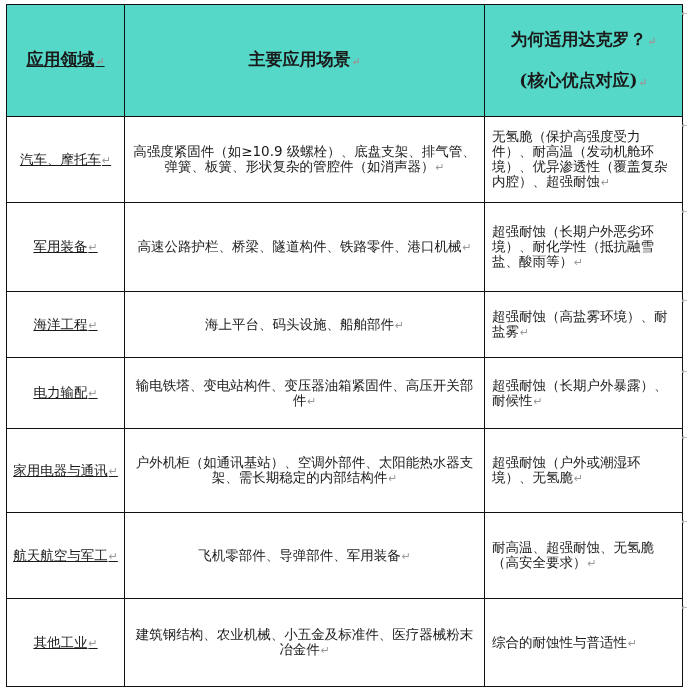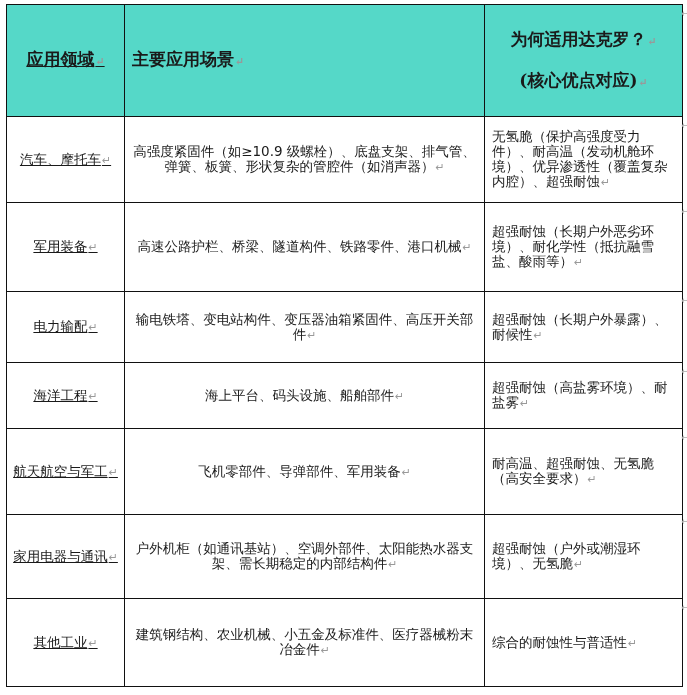--- a/index.html
+++ b/index.html
@@ -14,54 +14,54 @@
   .mark { color:#999; font-size:11px; margin-left:1px; }
   .endmark { position:absolute; color:#aaa; font-size:10px; left:681px; }
 </style>
 </head>
 <body>
 
 <table>
   <thead>
     <tr>
       <th class="c1"><span>应用领域</span><span class="mark">↵</span></th>
-      <th class="c2" style="text-align:left"><span>主要应用场景</span><span class="mark">↵</span></th>
+      <th class="c2" style="text-align:center"><span>主要应用场景</span><span class="mark">↵</span></th>
       <th class="c3" style="text-align:center"><span>为何适用达克罗？</span><span class="mark">↵</span><br><span>(核心优点对应)</span><span class="mark">↵</span></th>
     </tr>
   </thead>
   <tbody>
     <tr style="height:86px">
       <td class="c1"><span>汽车、摩托车</span><span class="mark">↵</span></td>
       <td class="c2"><span>高强度紧固件（如≥10.9 级螺栓）、底盘支架、排气管、弹簧、板簧、形状复杂的管腔件（如消声器）</span><span class="mark">↵</span></td>
       <td class="c3"><span>无氢脆（保护高强度受力件）、耐高温（发动机舱环境）、优异渗透性（覆盖复杂内腔）、超强耐蚀</span><span class="mark">↵</span></td>
     </tr>
     <tr style="height:89px">
       <td class="c1"><span>军用装备</span><span class="mark">↵</span></td>
       <td class="c2"><span>高速公路护栏、桥梁、隧道构件、铁路零件、港口机械</span><span class="mark">↵</span></td>
       <td class="c3"><span>超强耐蚀（长期户外恶劣环境）、耐化学性（抵抗融雪盐、酸雨等）</span><span class="mark">↵</span></td>
     </tr>
+    <tr style="height:66px">
+      <td class="c1"><span>海洋工程</span><span class="mark">↵</span></td>
+      <td class="c2"><span>海上平台、码头设施、船舶部件</span><span class="mark">↵</span></td>
+      <td class="c3"><span>超强耐蚀（高盐雾环境）、耐盐雾</span><span class="mark">↵</span></td>
+    </tr>
     <tr style="height:71px">
       <td class="c1"><span>电力输配</span><span class="mark">↵</span></td>
       <td class="c2"><span>输电铁塔、变电站构件、变压器油箱紧固件、高压开关部件</span><span class="mark">↵</span></td>
       <td class="c3"><span>超强耐蚀（长期户外暴露）、耐候性</span><span class="mark">↵</span></td>
     </tr>
-    <tr style="height:66px">
-      <td class="c1"><span>海洋工程</span><span class="mark">↵</span></td>
-      <td class="c2"><span>海上平台、码头设施、船舶部件</span><span class="mark">↵</span></td>
-      <td class="c3"><span>超强耐蚀（高盐雾环境）、耐盐雾</span><span class="mark">↵</span></td>
+    <tr style="height:84px">
+      <td class="c1" style="padding:0 2px"><span>家用电器与通讯</span><span class="mark">↵</span></td>
+      <td class="c2"><span>户外机柜（如通讯基站）、空调外部件、太阳能热水器支架、需长期稳定的内部结构件</span><span class="mark">↵</span></td>
+      <td class="c3"><span>超强耐蚀（户外或潮湿环境）、无氢脆</span><span class="mark">↵</span></td>
     </tr>
     <tr style="height:86px">
       <td class="c1" style="padding:0 2px"><span>航天航空与军工</span><span class="mark">↵</span></td>
       <td class="c2"><span>飞机零部件、导弹部件、军用装备</span><span class="mark">↵</span></td>
       <td class="c3"><span>耐高温、超强耐蚀、无氢脆（高安全要求）</span><span class="mark">↵</span></td>
-    </tr>
-    <tr style="height:84px">
-      <td class="c1" style="padding:0 2px"><span>家用电器与通讯</span><span class="mark">↵</span></td>
-      <td class="c2"><span>户外机柜（如通讯基站）、空调外部件、太阳能热水器支架、需长期稳定的内部结构件</span><span class="mark">↵</span></td>
-      <td class="c3"><span>超强耐蚀（户外或潮湿环境）、无氢脆</span><span class="mark">↵</span></td>
     </tr>
     <tr style="height:88px">
       <td class="c1"><span>其他工业</span><span class="mark">↵</span></td>
       <td class="c2"><span>建筑钢结构、农业机械、小五金及标准件、医疗器械粉末冶金件</span><span class="mark">↵</span></td>
       <td class="c3"><span>综合的耐蚀性与普适性</span><span class="mark">↵</span></td>
     </tr>
   </tbody>
 </table>
 
 <span class="endmark" style="top:8px">↵</span>

